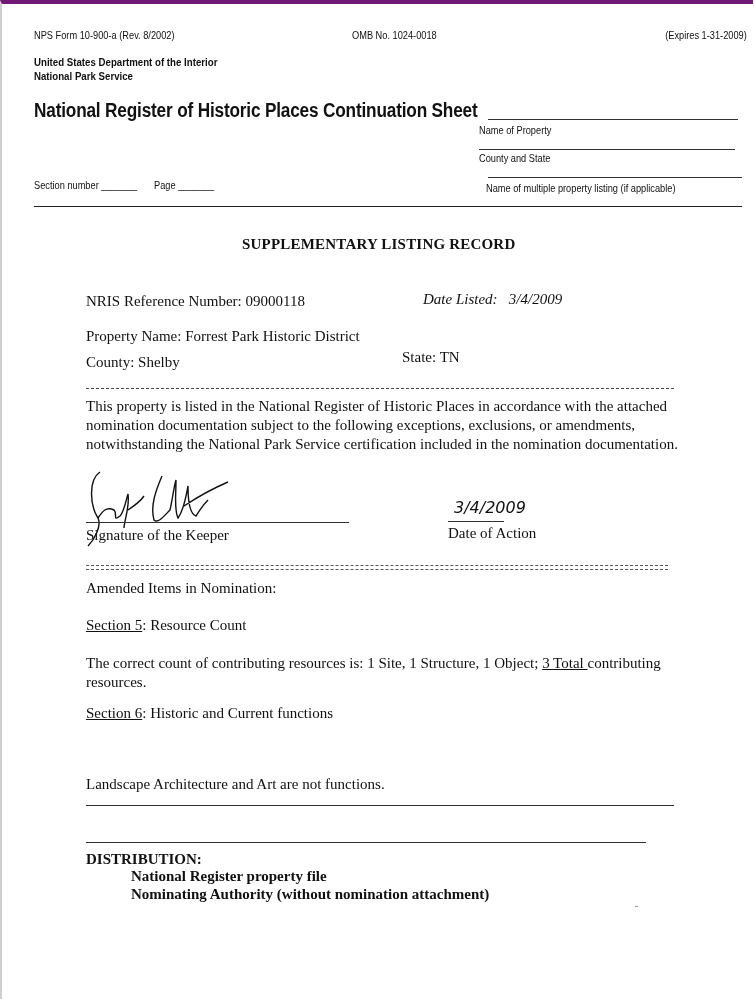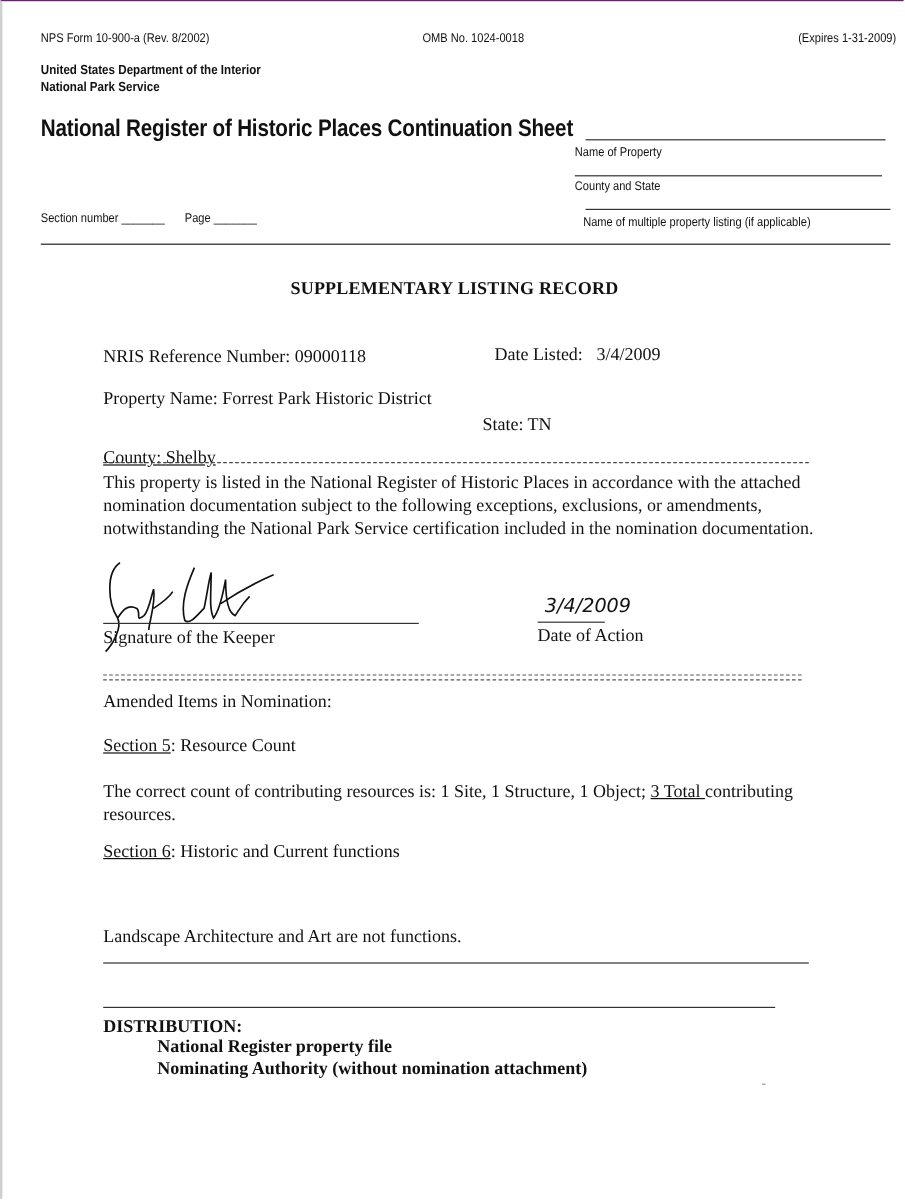--- a/index.html
+++ b/index.html
@@ -1,19 +1,19 @@
 <!DOCTYPE html>
 <html><head>
   <meta charset="utf-8">
   <style>
     html, body { margin: 0; padding: 0; background: #ffffff; }
     body { width: 754px; height: 1000px; position: relative; overflow: hidden; }
     .page {
       position: absolute; left: 0; top: 0; width: 753px; height: 999px;
-      border-left: 2px solid #cfcfcf; border-top: 1px solid #701a75;
+      border-left: 2px solid #cfcfcf; border-top: 4px solid #701a75;
       box-sizing: border-box; background: #fff; color: #111;
     }
     .sans { font-family: "Liberation Sans", sans-serif; }
     .serif { font-family: "Liberation Serif", serif; }
     .abs { position: absolute; white-space: nowrap; }
 
     
     .hdr-small { font-size: 10.5px; transform: scaleX(0.88); transform-origin: left top; }
     .hdr-right { font-size: 10.5px; transform: scaleX(0.88); transform-origin: right top; }
     .dept { font-size: 11px; font-weight: bold; transform: scaleX(0.88); transform-origin: left top; line-height: 14px; }
@@ -59,31 +59,31 @@
   <div class="abs sans field-label" style="left:152px; top:175px;">Page _______</div>
 
   <div class="rule thick" style="left:32px; top:202px; width:708px;"></div>
 
   <div class="abs serif heading" style="left:240px; top:232px;">SUPPLEMENTARY LISTING RECORD</div>
 
   <div class="abs serif body-text" style="left:84px; top:288px;">
     <span>NRIS Reference Number:</span>
     <span>09000118</span>
   </div>
-  <div class="abs serif body-text" style="left:410px; top:286px;">
+  <div class="abs serif body-text" style="left:421px; top:286px;font-style:italic;">
     <span>Date Listed:</span>&nbsp;&nbsp;
     <span>3/4/2009</span>
   </div>
 
   <div class="abs serif body-text" style="left:84px; top:323px;">
     <span>Property Name:</span>
     <span>Forrest Park Historic District</span>
   </div>
 
-  <div class="abs serif body-text" style="left:84px; top:372px;text-decoration:underline;">
+  <div class="abs serif body-text" style="left:84px; top:349px;">
     <span>County:</span>
     <span>Shelby</span>
   </div>
   <div class="abs serif body-text" style="left:400px; top:344px;text-align:right;">
     <span>State:</span>
     <span>TN</span>
   </div>
 
   <div class="dashed" style="left:84px; top:384px; width:588px;"></div>
 

